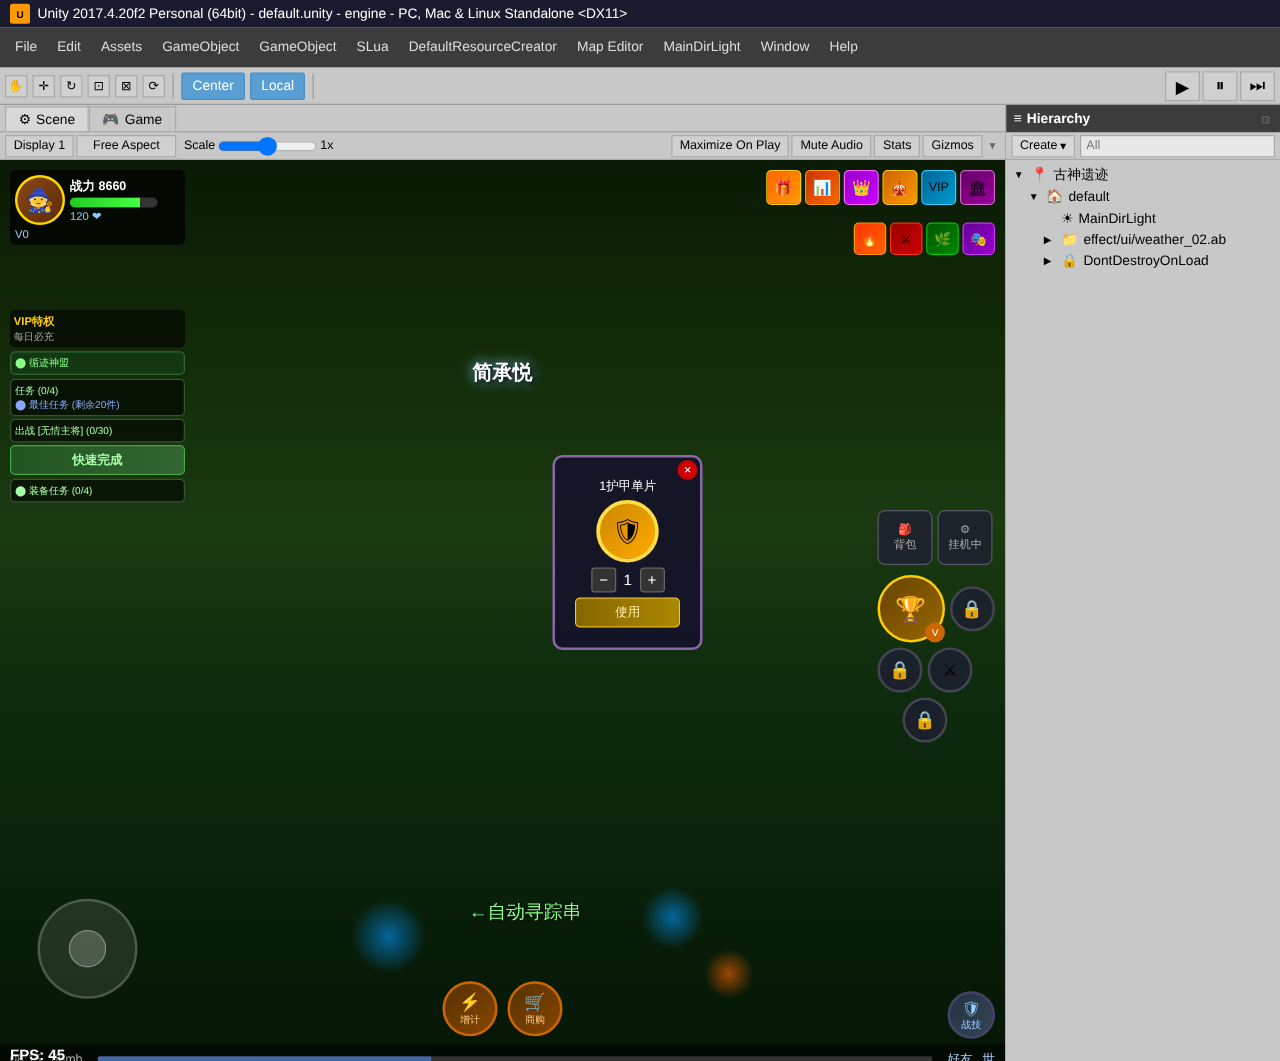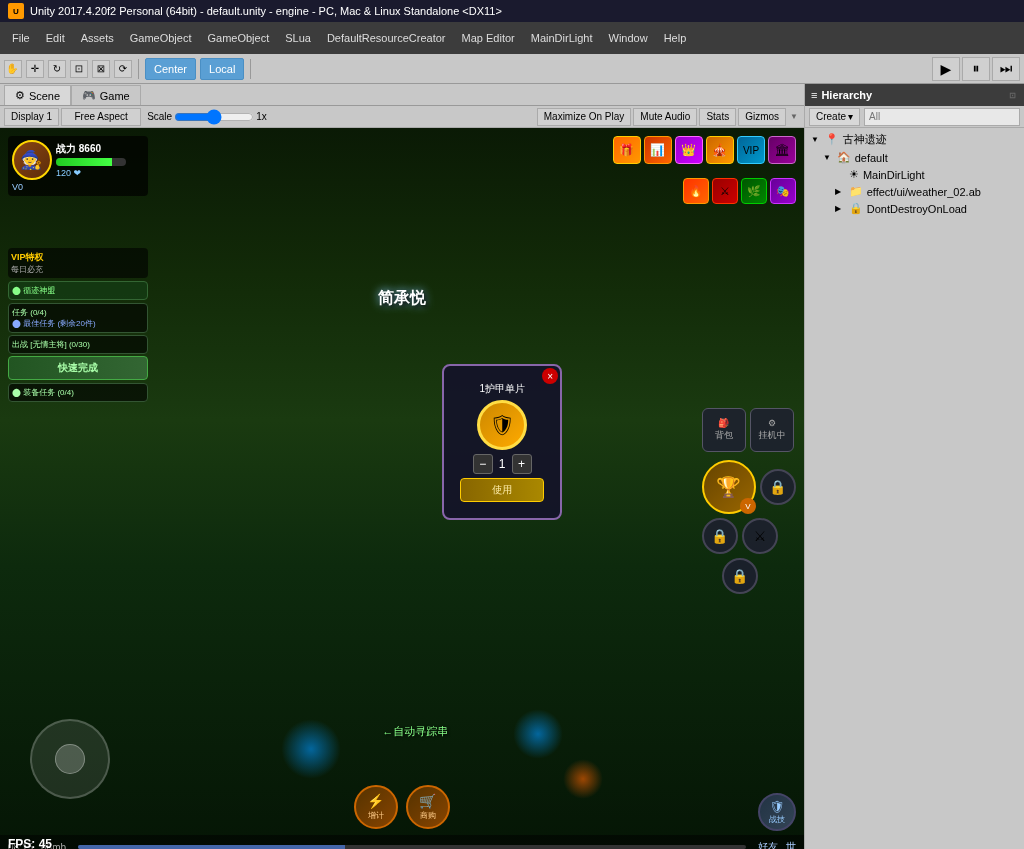--- a/index.html
+++ b/index.html
@@ -236,21 +236,21 @@
           </div>
           <div style="display:flex;gap:4px;">
             <div style="width:36px;height:36px;background:rgba(30,30,50,0.8);border:2px solid #445;border-radius:50%;display:flex;align-items:center;justify-content:center;font-size:14px;">🔒</div>
             <div style="width:36px;height:36px;background:rgba(30,30,50,0.8);border:2px solid #445;border-radius:50%;display:flex;align-items:center;justify-content:center;font-size:14px;">⚔</div>
           </div>
           <div style="display:flex;gap:4px;">
             <div style="width:36px;height:36px;background:rgba(30,30,50,0.8);border:2px solid #445;border-radius:50%;display:flex;align-items:center;justify-content:center;font-size:14px;margin-left:20px;">🔒</div>
           </div>
         </div>
 
-        <div style="position:absolute;bottom:120px;left:50%;transform:translateX(-30%);color:#88ff88;font-size:11px;text-shadow:1px 1px 3px #000;">←自动寻踪串</div>
+        <div style="position:absolute;bottom:120px;left:50%;transform:translateX(-30%);color:#88ff88;font-size:15px;text-shadow:1px 1px 3px #000;">←自动寻踪串</div>
 
         <div style="position:absolute;bottom:30px;left:50%;transform:translateX(-50%);display:flex;gap:8px;">
           <div style="width:44px;height:44px;background:linear-gradient(135deg,#553300,#884400);border:2px solid #cc6600;border-radius:50%;display:flex;flex-direction:column;align-items:center;justify-content:center;font-size:8px;color:#ffcc88;gap:1px;">
             <span style="font-size:14px;">⚡</span>
             <span>增计</span>
           </div>
           <div style="width:44px;height:44px;background:linear-gradient(135deg,#553300,#884400);border:2px solid #cc6600;border-radius:50%;display:flex;flex-direction:column;align-items:center;justify-content:center;font-size:8px;color:#ffcc88;gap:1px;">
             <span style="font-size:14px;">🛒</span>
             <span>商购</span>
           </div>

